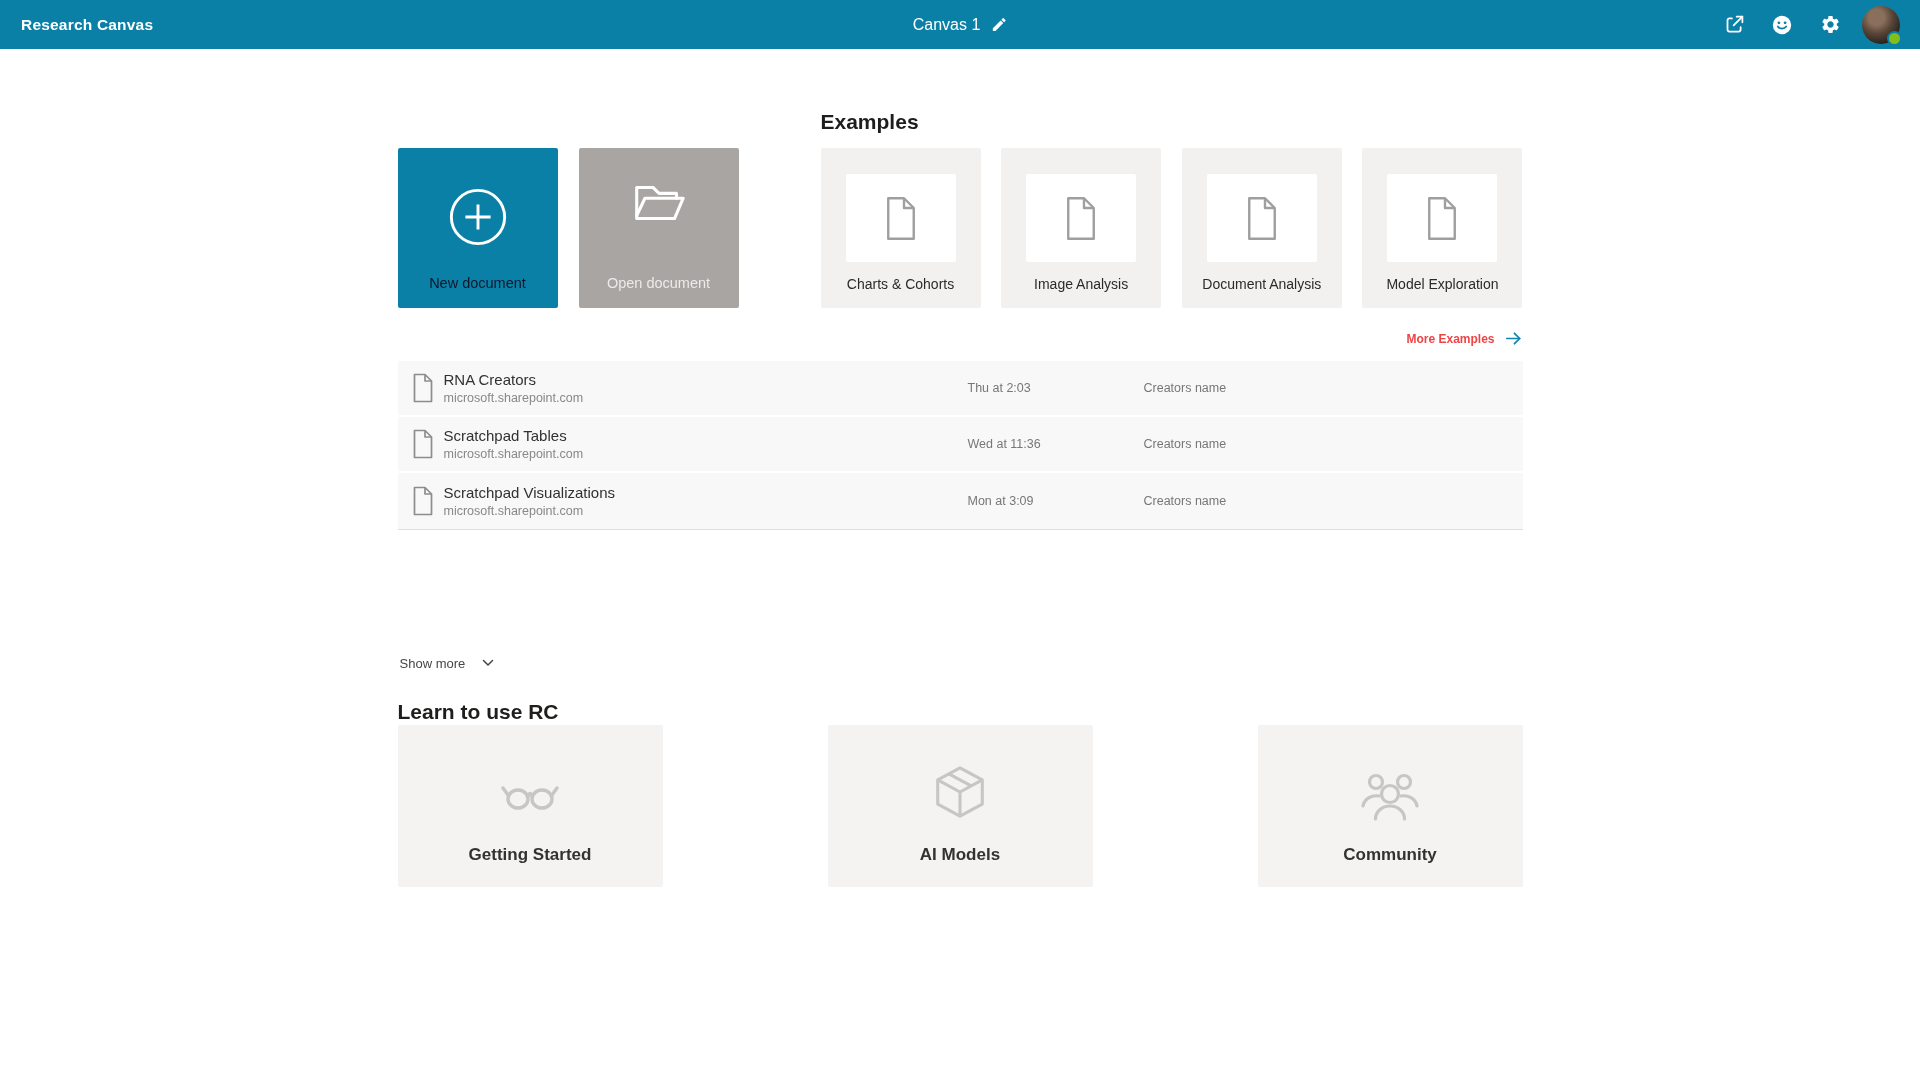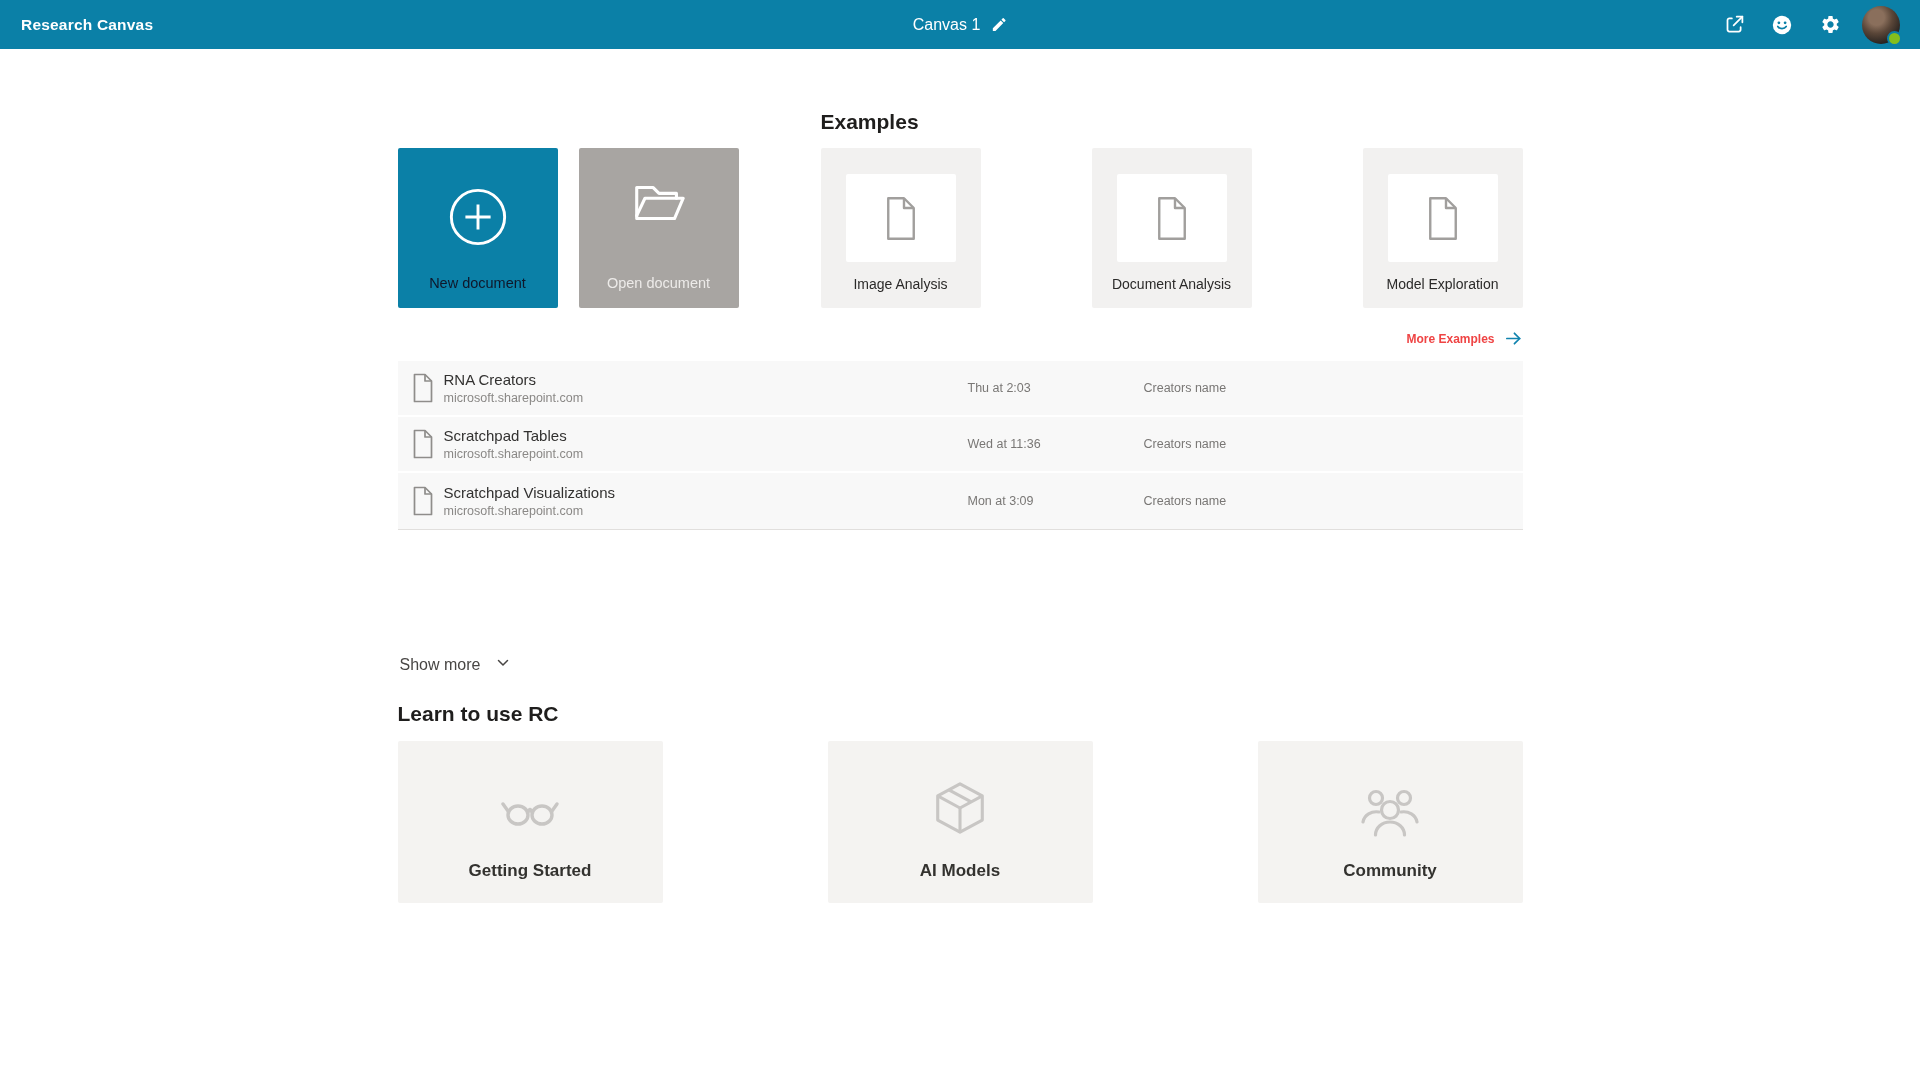--- a/index.html
+++ b/index.html
@@ -98,26 +98,26 @@
   }
   .doc-row:last-child { border-bottom: none; }
   .doc-row .row-icon { padding-left: 13px; display: flex; align-items: center; }
   .row-text .row-title { font-size: 15px; color: #323130; line-height: 19px; }
   .row-text .row-url { font-size: 12.5px; color: #8a8886; line-height: 16px; margin-top: 1px; }
   .row-date, .row-creator { font-size: 12.5px; color: #797775; }
 
   
   .show-more {
     margin-top: 126px; display: inline-flex; align-items: flex-start; gap: 16px;
-    font-size: 16px; color: #484644; cursor: pointer; padding-left: 2px;
+    font-size: 13px; color: #484644; cursor: pointer; padding-left: 2px;
   }
 
   
   .learn-heading { margin-top: 26px; }
-  .learn-cards { display: flex; justify-content: space-between; margin-top: 14px; text-align: center; }
+  .learn-cards { display: flex; justify-content: space-between; margin-top: 0; text-align: center; }
   .learn-card {
     width: 265px; height: 162px; background: #f4f3f1; border-radius: 2px;
     display: flex; flex-direction: column; align-items: center; cursor: pointer;
   }
   .learn-card .learn-icon { flex: 1; display: flex; align-items: center; justify-content: center; padding-top: 14px; color: #c8c6c4; }
   .learn-card .learn-label { font-size: 17px; font-weight: 700; color: #33322f; margin-bottom: 22px; }
 
   svg { display: block; }
 </style>
 </head>
@@ -187,20 +187,29 @@
             </svg>
           </div>
           <div class="tile-label">Open document</div>
         </div>
       </div>
 
       <div class="examples-block">
         <div class="section-heading">Examples</div>
         <div class="example-cards">
 
+          <div class="example-card">
+            <div class="thumb">
+              <svg width="36" height="45" viewBox="0 0 24 30" fill="none" stroke="#a19f9d" stroke-width="1.6" stroke-linejoin="round">
+                <path d="M3.5 1.5 H14 L20.5 8 V28.5 H3.5 Z"></path>
+                <path d="M14 1.5 V8 H20.5"></path>
+              </svg>
+            </div>
+            <div class="card-label">Charts &amp; Cohorts</div>
+          </div>
 
           <div class="example-card">
             <div class="thumb">
               <svg width="36" height="45" viewBox="0 0 24 30" fill="none" stroke="#a19f9d" stroke-width="1.6" stroke-linejoin="round">
                 <path d="M3.5 1.5 H14 L20.5 8 V28.5 H3.5 Z"></path>
                 <path d="M14 1.5 V8 H20.5"></path>
               </svg>
             </div>
             <div class="card-label">Image Analysis</div>
           </div>

